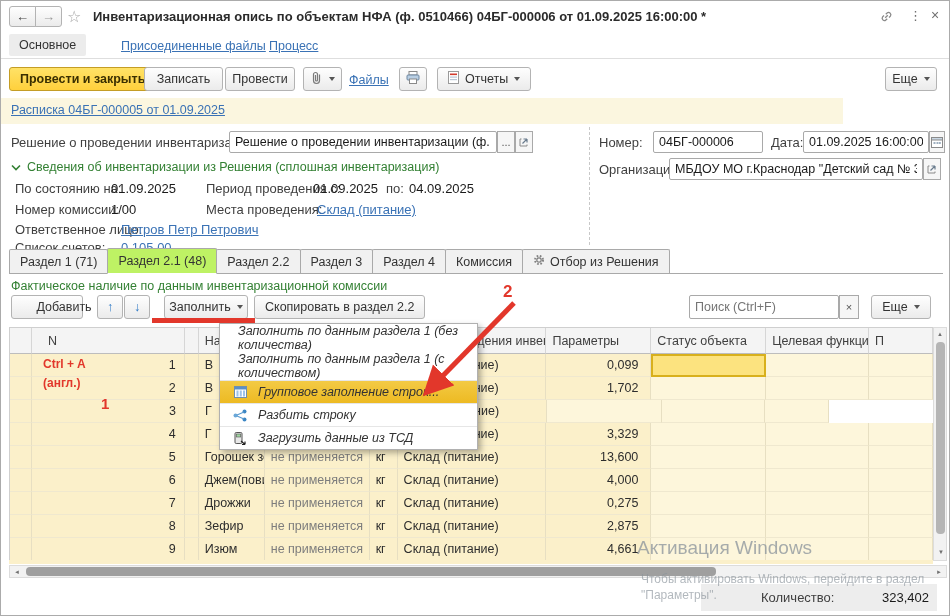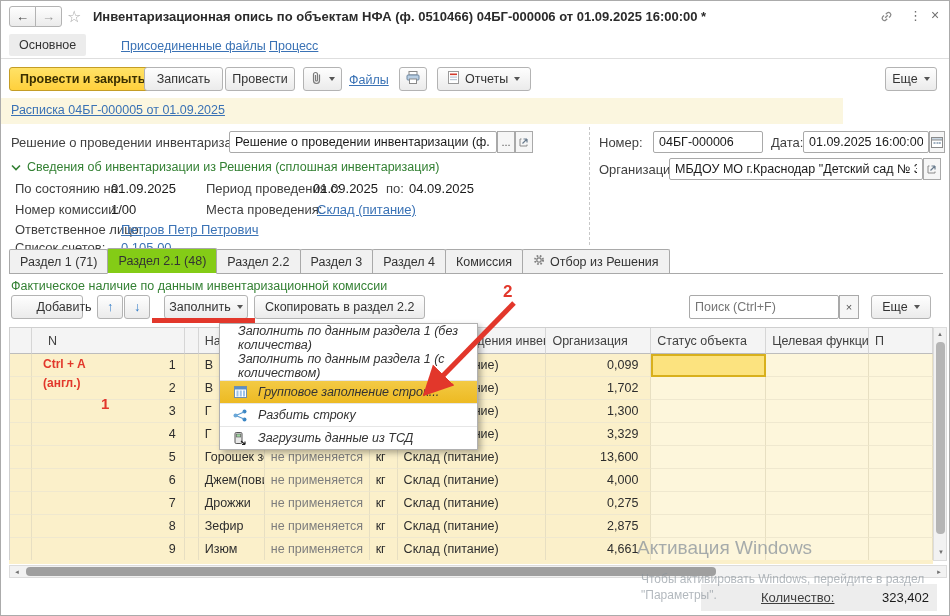--- a/index.html
+++ b/index.html
@@ -26,21 +26,21 @@
   .navtab{background:#ececec;border-radius:2px;padding:4px 10px;font-size:12.5px;color:#333;}
   .hr{height:1px;background:#dedede;}
   .receipt{background:#fbf6df;}
   .green{color:#338033;}
   .dashedsep{border-left:1px dashed #c8c8c8;}
   
   .tabstrip{left:8px;top:248px;width:934px;height:25px;border-bottom:1px solid #a9a9a9;display:flex;align-items:flex-end;}
   .stab{display:inline-flex;align-items:center;gap:5px;height:24px;padding:0 10px;margin-right:-1px;
         border:1px solid #a9a9a9;border-bottom:none;background:#f1f1f1;font-size:12.5px;color:#333;
         border-radius:2px 2px 0 0;cursor:pointer;white-space:nowrap;box-sizing:border-box;}
-  .stab.active{background:#84cc16;height:26px;margin-bottom:-1px;border-bottom:1px solid #fff;}
+  .stab.active{background:#bef264;height:26px;margin-bottom:-1px;border-bottom:1px solid #fff;}
   
   .tbl{left:8px;top:326px;width:924px;border-left:1px solid #cfcfcf;border-top:1px solid #cfcfcf;}
   .thead,.trow{display:flex;}
   .thead{height:26px;}
   .trow{height:23px;}
   .cell{display:flex;align-items:center;padding:0 6px;box-sizing:border-box;overflow:hidden;
         white-space:nowrap;background:#fbf0ca;border-right:1px solid #e7dfc2;border-bottom:1px solid #efe8cf;
         font-size:12.5px;color:#2d2d2d;}
   .cell.h{background:#f4f4f4;border-right:1px solid #d6d6d6;border-bottom:1px solid #bdbdbd;color:#404040;}
   .cell.light{background:#fdf6db;}
@@ -247,21 +247,21 @@
 
   <div class="abs tbl">
     <div class="thead" id="thead">
         <div class="cell h col-gutter"></div>
         <div class="cell h col-num">N</div>
         <div class="cell h col-marker"></div>
         <div class="cell h col-name">Наименование</div>
         <div class="cell h col-inv"></div>
         <div class="cell h col-unit"></div>
         <div class="cell h col-place">Место проведения инвентариз...</div>
-        <div class="cell h col-qty">Организация</div>
+        <div class="cell h col-qty">Параметры</div>
         <div class="cell h col-status">Статус объекта</div>
         <div class="cell h col-target">Целевая функция акт...</div>
         <div class="cell h col-p">П</div>
       </div>
     <div id="tbody">
         <div class="trow">
           <div class="cell col-gutter"></div>
           <div class="cell col-num">1</div>
           <div class="cell col-marker"></div>
           <div class="cell col-name">В</div>
@@ -287,21 +287,20 @@
           <div class="cell col-p light"></div>
         </div>
         <div class="trow">
           <div class="cell col-gutter"></div>
           <div class="cell col-num">3</div>
           <div class="cell col-marker"></div>
           <div class="cell col-name">Г</div>
           <div class="cell col-inv grayval">не применяется</div>
           <div class="cell col-unit">кг</div>
           <div class="cell col-place">Склад (питание)</div>
-          <div class="cell col-qty num">1,300</div>
           <div class="cell col-status light"></div>
           <div class="cell col-target light"></div>
           <div class="cell col-p light"></div>
         </div>
         <div class="trow">
           <div class="cell col-gutter"></div>
           <div class="cell col-num">4</div>
           <div class="cell col-marker"></div>
           <div class="cell col-name">Г</div>
           <div class="cell col-inv grayval">не применяется</div>
@@ -387,21 +386,21 @@
     <div class="sarrow" style="position:absolute;left:0;bottom:2px;width:14px;height:12px;">▼</div>
   </div>
 
   <div class="abs sbar" style="left:8px;top:564px;width:938px;height:13px;">
     <div class="sarrow" style="position:absolute;left:2px;top:0;height:11px;width:10px;">◄</div>
     <div class="sthumb" style="position:absolute;left:16px;top:1px;width:690px;height:9px;"></div>
     <div class="sarrow" style="position:absolute;right:2px;top:0;height:11px;width:10px;">►</div>
   </div>
 
   <div class="abs footer">
-    <span class="lbl" style="padding-left:60px;text-decoration:underline;">Количество:</span>
+    <span class="lbl" style="padding-left:60px;">Количество:</span>
     <span class="val" style="margin-left:auto;padding-right:8px;">323,402</span>
   </div>
 
   <div class="abs menu" id="fillmenu">
       <div class="mitem">
         <span>Заполнить по данным раздела 1 (без количества)</span>
       </div>
       <div class="mitem">
         <span>Заполнить по данным раздела 1 (с количеством)</span>
       </div>

